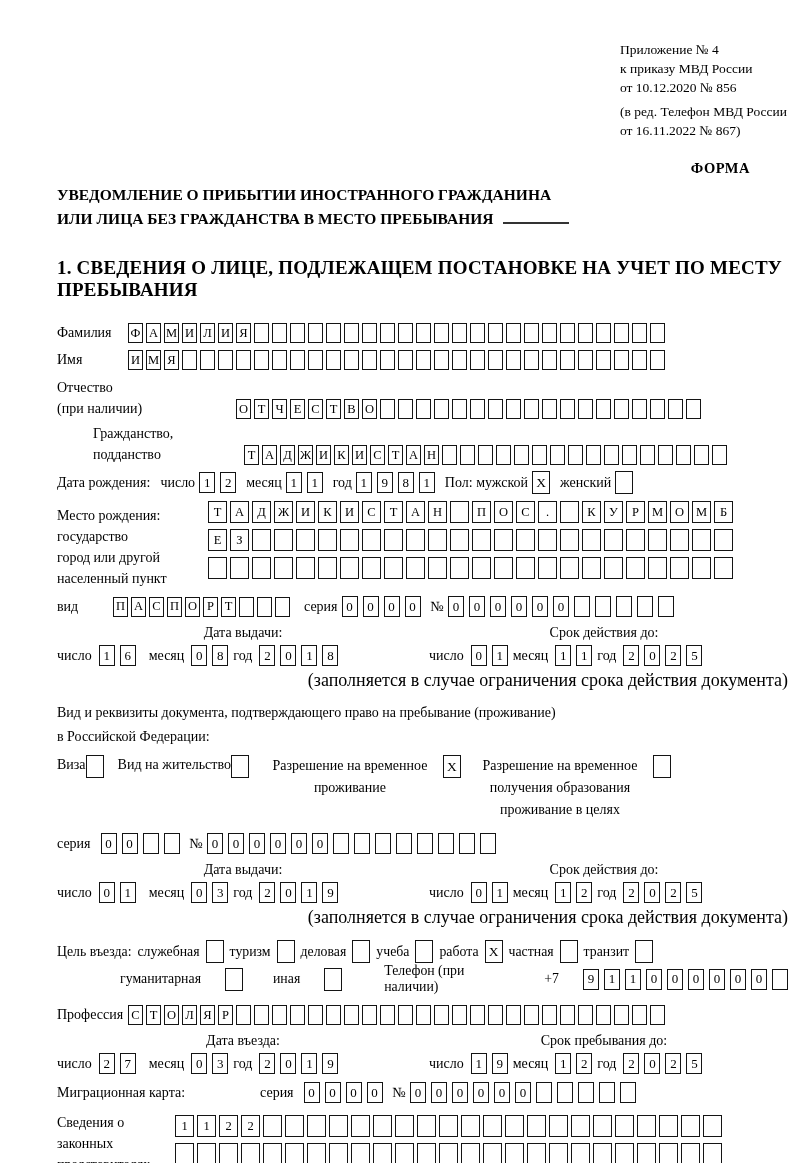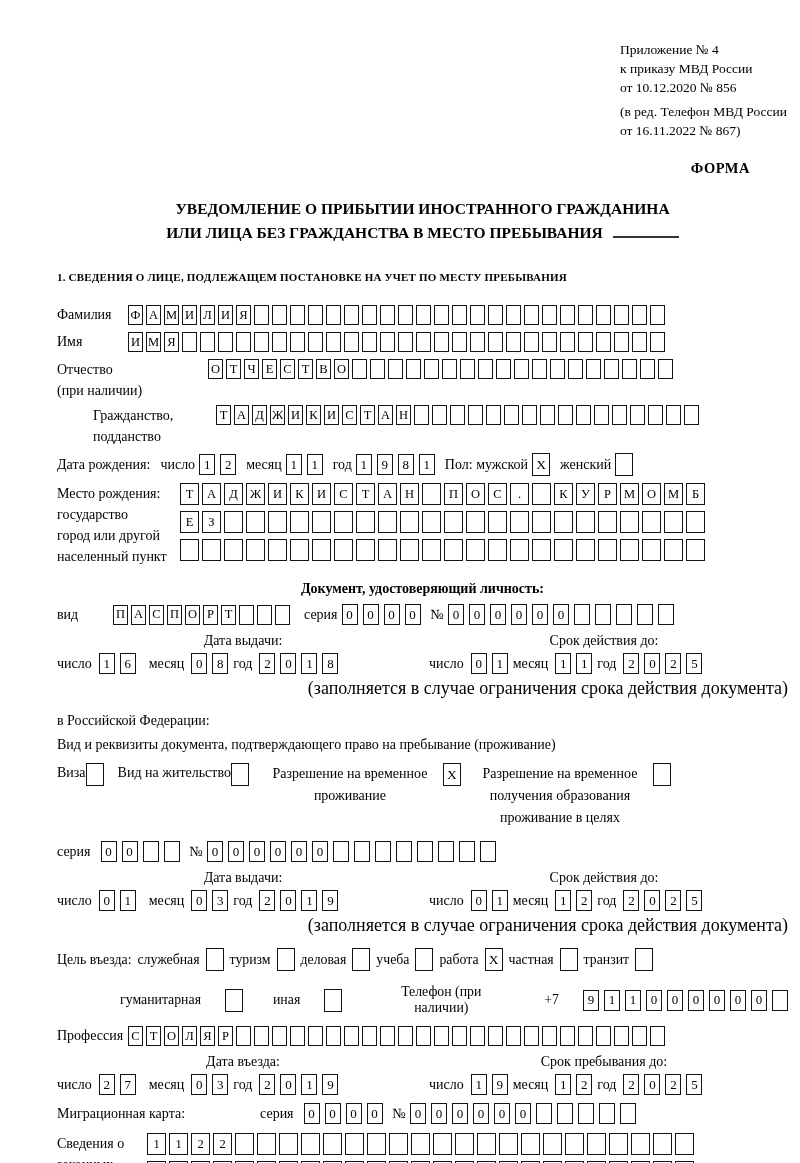--- a/index.html
+++ b/index.html
@@ -10,27 +10,27 @@
     color: #000; font-size: 14px;
   }
   .page { padding: 40px 12px 12px 57px; position: relative; width: 800px; height: 1050px; border-radius: 14px; }
 
   
   .annex { margin-left: 563px; font-size: 13.5px; line-height: 19px; }
   .annex-note { margin-top: 5px; }
   .forma { text-align: right; padding-right: 38px; font-weight: bold; font-size: 14.5px; margin-top: 20px; letter-spacing: .5px; }
 
   
-  .title { text-align: center; font-weight: bold; font-size: 15.5px; line-height: 24px; margin-top: 20px; }
+  .title { font-weight: bold; font-size: 15.5px; line-height: 24px; margin-top: 6px; }
   .blank { display: inline-block; width: 66px; border-bottom: 2px solid #333; height: 14px; margin-left: 10px; }
-  .sec { font-weight: bold; font-size: 11px; margin-top: 26px; letter-spacing: .2px; }
+  .sec { font-weight: bold; font-size: 19px; margin-top: 26px; letter-spacing: .2px; }
 
   
   .row { display: flex; align-items: center; margin-top: 7px; }
-  .row.top { align-items: flex-start; }
+  .row.top { align-items: flex-end; gap: 28px; }
   .lbl { flex: 0 0 auto; }
   .w71 { width: 71px; } .w151 { width: 151px; } .w123 { width: 123px; } .w56 { width: 56px; } .w88 { width: 90px; }
   .lblcol div { line-height: 21px; }
   .boxcol > div { margin-bottom: 6px; }
 
   
   .cells { display: inline-flex; gap: 3px; }
   .cell {
     width: 15px; height: 20px; border: 1.6px solid #141414; background: #fff;
     display: inline-flex; align-items: center; justify-content: center;
@@ -57,21 +57,21 @@
 
   .para { margin-top: 10px; line-height: 24px; }
 
   
   .permits { display: flex; align-items: flex-start; margin-top: 6px; }
   .permits .multi { text-align: center; line-height: 22px; width: 186px; }
   .permits .plabel { margin-top: 2px; }
   .permits .cells { margin-top: 0; }
 
   .purpose { display: flex; align-items: center; margin-top: 12px; gap: 6px; flex-wrap: nowrap; font-size: 13.8px; }
-  .purpose2 { display: flex; align-items: center; margin-top: 13px; gap: 24px; padding-left: 63px; font-size: 13.8px; text-align: center; }
+  .purpose2 { display: flex; align-items: center; margin-top: 0; gap: 24px; padding-left: 63px; font-size: 13.8px; }
 
   .mcard { display: flex; align-items: center; margin-top: 8px; }
 </style>
 </head>
 <body>
 
 <div class="page">
 
   <div class="annex">
     <div>Приложение № 4</div>
@@ -347,21 +347,20 @@
             <span class="cell"></span>
             <span class="cell"></span>
             <span class="cell"></span>
             <span class="cell"></span>
             <span class="cell"></span>
             <span class="cell"></span>
           </span></div>
     </div>
   </div>
 
-  <div class="dochead">Документ, удостоверяющий личность:</div>
 
   <div class="row">
     <span class="lbl w56">вид</span>
     <span class="cells">
         <span class="cell">П</span>
         <span class="cell">А</span>
         <span class="cell">С</span>
         <span class="cell">П</span>
         <span class="cell">О</span>
         <span class="cell">Р</span>
@@ -435,22 +434,22 @@
             <span class="cell">0</span>
             <span class="cell">2</span>
             <span class="cell">5</span>
           </span>
       </div>
     </div>
   </div>
   <div class="note right">(заполняется в случае ограничения срока действия документа)</div>
 
   <div class="para">
+    <div>Вид и реквизиты документа, подтверждающего право на пребывание (проживание)</div>
     <div>в Российской Федерации:</div>
-    <div>Вид и реквизиты документа, подтверждающего право на пребывание (проживание)</div>
   </div>
 
   <div class="permits">
     <span class="plabel">Виза</span>
     <span class="cells cb">
         <span class="cell"></span>
       </span>
     <span class="plabel" style="margin-left:14px;">Вид на жительство</span>
     <span class="cells cb">
         <span class="cell"></span>

